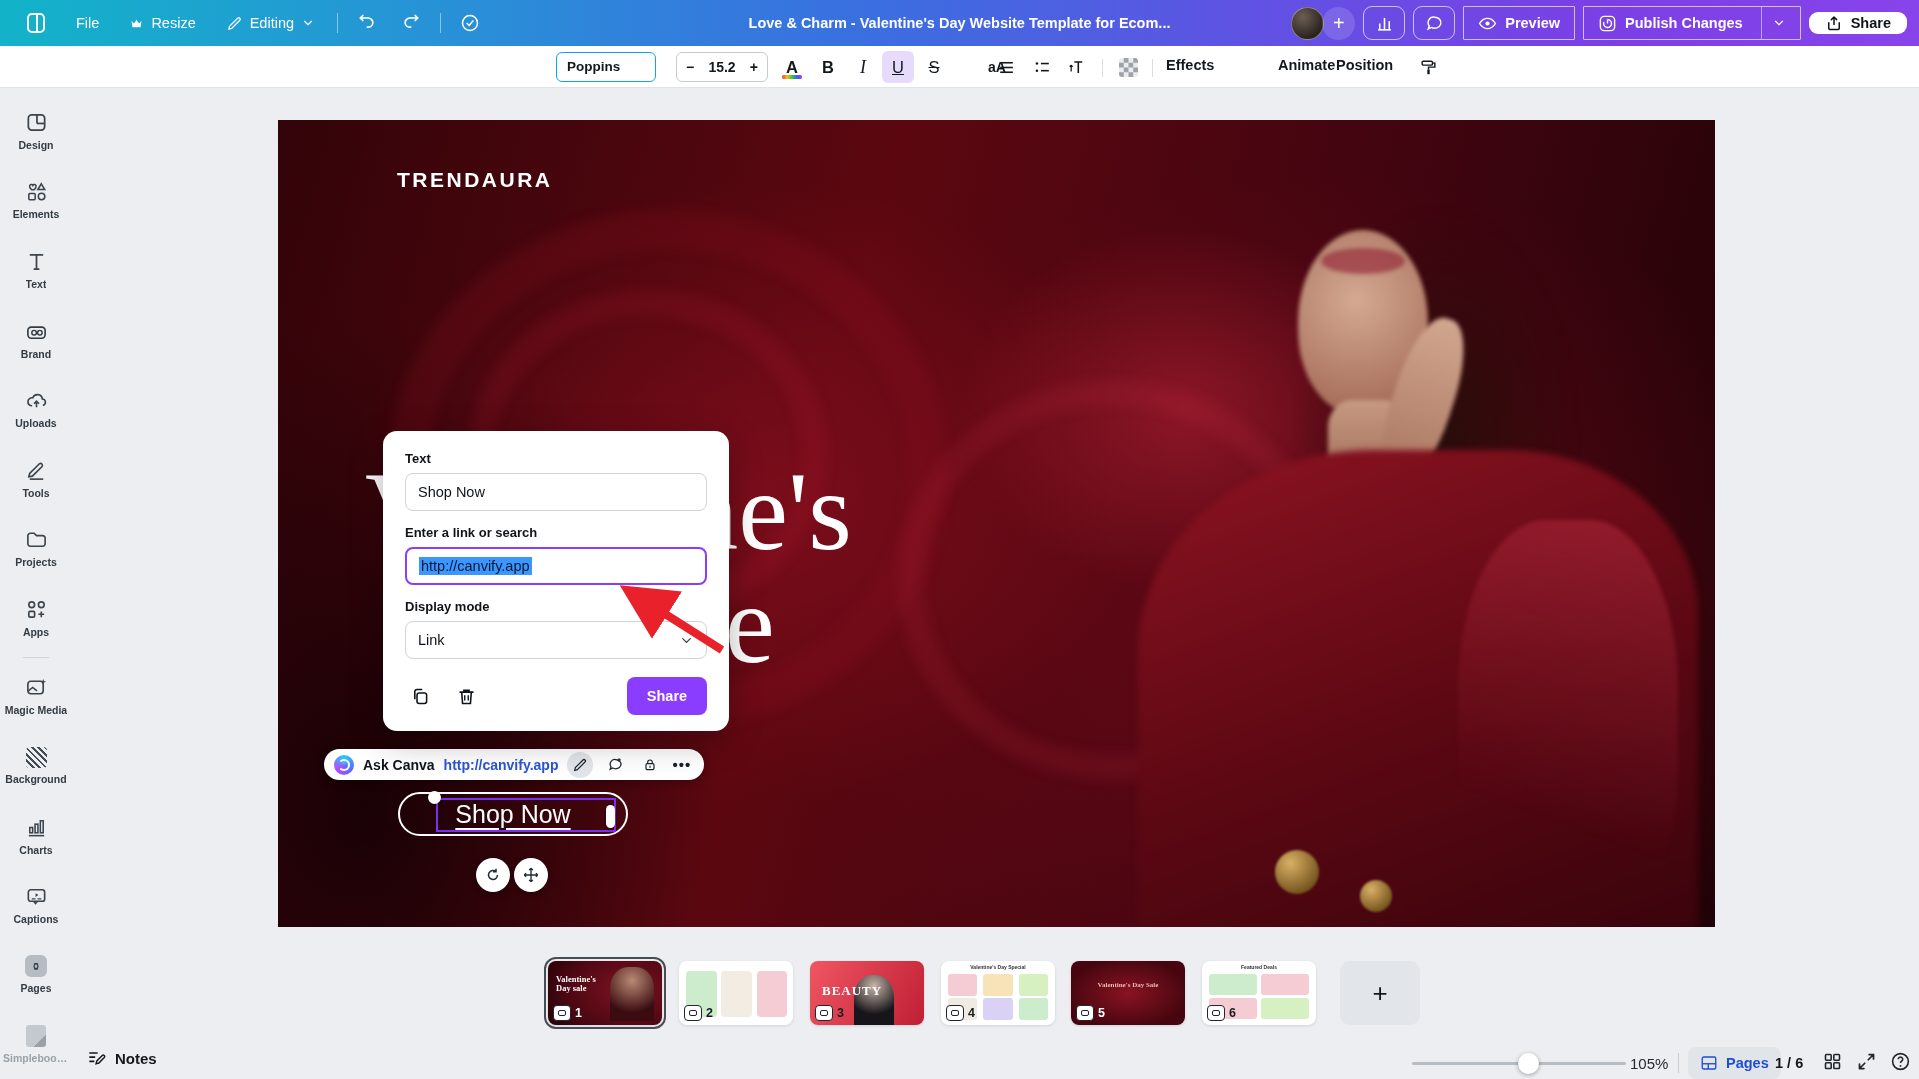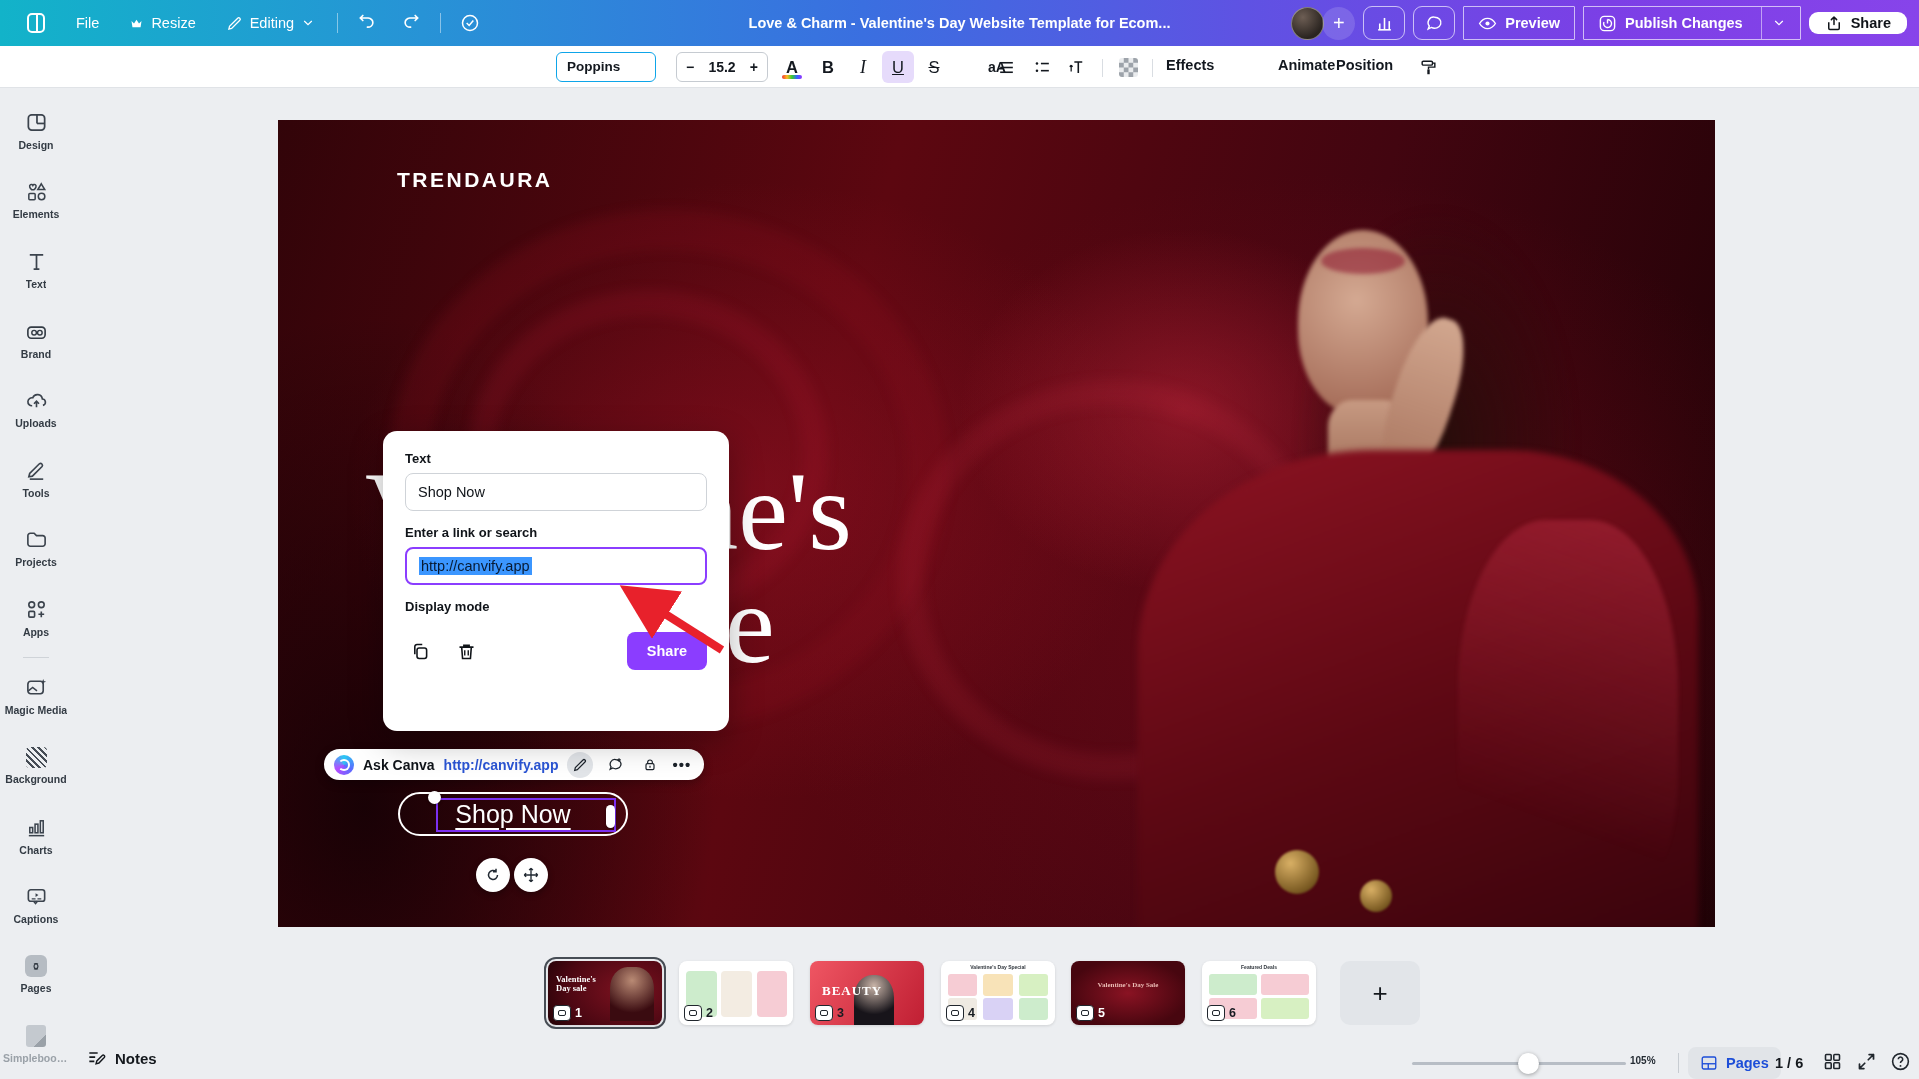--- a/index.html
+++ b/index.html
@@ -99,21 +99,21 @@
   .mini{position:absolute;font-weight:700;z-index:2}
   .card{position:absolute;top:15%;height:72%;border-radius:4px}
   .t1{background:radial-gradient(ellipse 90px 60px at 70% 45%,#7e1220,#4b0712 70%,#2a0308)}
   .t3{background:linear-gradient(120deg,#ef5663,#c01f33)}
   .t5{background:radial-gradient(ellipse 80px 46px at 50% 50%,#8a1323,#47060f 75%)}
   .tile{position:absolute;border-radius:3px}
   .addpage{left:1340px;top:961px;width:80px;height:64px;border-radius:10px;background:#e2e5e9;display:flex;align-items:center;justify-content:center;font-size:26px;color:#14181d;cursor:pointer}
   .notesbtn{left:86px;top:1048px;display:flex;align-items:center;gap:9px;font-size:15px;font-weight:700;color:#14181d;cursor:pointer}
   .zoomwrap{left:1412px;top:1062px;width:214px;height:2.5px;background:#b7bdc5;border-radius:2px;cursor:pointer}
   .zoomthumb{position:absolute;left:106px;top:-9.5px;width:21px;height:21px;border-radius:50%;background:#fff;box-shadow:0 1px 4px rgba(0,0,0,.35)}
-  .zoomlvl{left:1630px;top:1055px;font-size:10px;font-weight:700;color:#242b33}
+  .zoomlvl{left:1630px;top:1055px;font-size:15px;font-weight:400;color:#242b33}
   .fdiv2{left:1678px;top:1053px;width:1px;height:20px;background:#c7ccd2}
   .pagesbtn{left:1688px;top:1047px;height:32px;background:#e1e4e8;border-radius:8px;display:flex;align-items:center;gap:8px;padding:0 12px;font-size:14.5px;font-weight:700;color:#1d4ed8;cursor:pointer}
   .pageind{left:1775px;top:1055px;font-size:14.5px;font-weight:700;color:#14181d}
   .footic{position:absolute;top:1051px;color:#20262d;cursor:pointer}
 </style>
 </head>
 <body>
 
 <svg width="0" height="0" style="position:absolute">
 <defs>
@@ -575,20 +575,26 @@
   <div class="abs popup">
     <div class="pl">Text</div>
     <div class="pinput" role="textbox">
         <span>Shop Now</span>
       </div>
     <div class="pl">Enter a link or search</div>
     <div class="pinput focus" role="textbox">
         <span class="sel">http://canvify.app</span>
       </div>
     <div class="pl">Display mode</div>
+    <div class="pselect">
+      <span>Link</span>
+      <svg class="i" width="15" height="15" style="color:#3a424b">
+          <use href="#i-chev"></use>
+        </svg>
+    </div>
     <div class="prow">
       <span class="picon">
           <svg class="i" width="21" height="21">
             <use href="#i-copy"></use>
           </svg>
         </span>
       <span class="picon">
           <svg class="i" width="21" height="21">
             <use href="#i-trash"></use>
           </svg>

